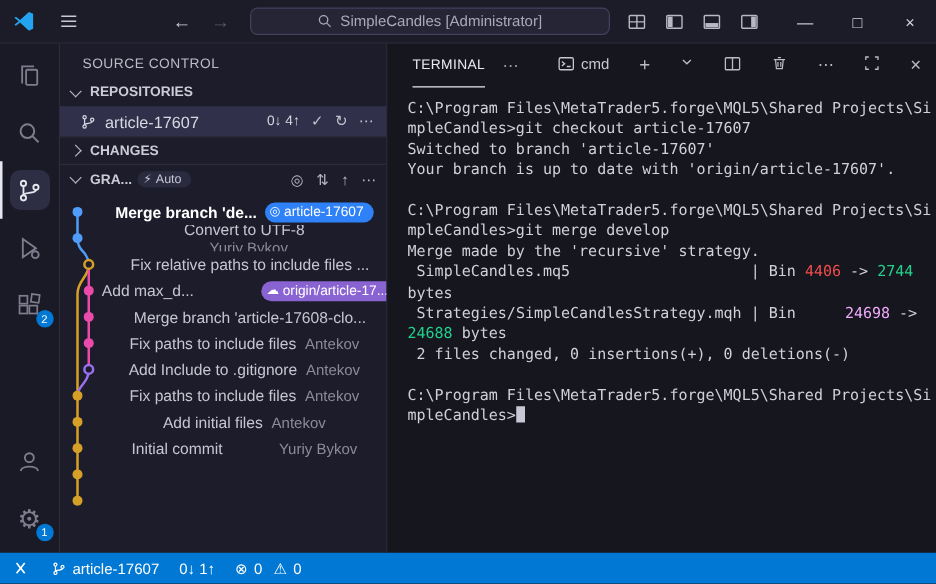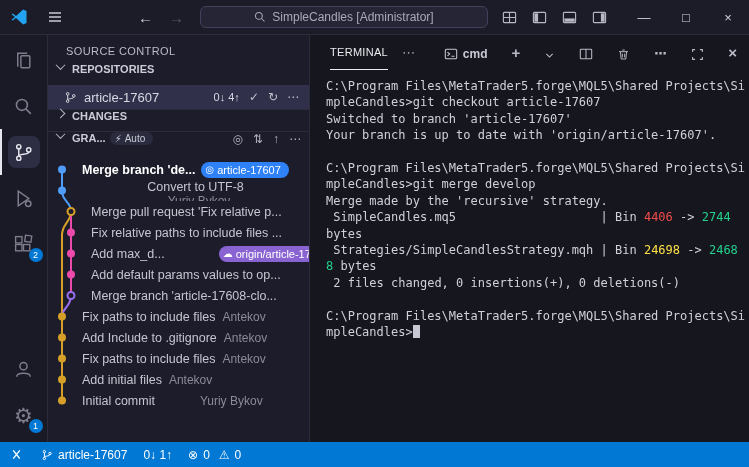--- a/index.html
+++ b/index.html
@@ -27,45 +27,45 @@
   .act-item.active { color:#e6e6ee; box-shadow:inset 2px 0 0 #e6e6ee; }
   .act-item.active .act-bg { position:absolute; inset:7px 8px; background:#2d2d44; border-radius:8px; z-index:0; }
   .act-item svg, .act-item .glyph { position:relative; z-index:1; }
   .act-badge { position:absolute; right:5px; bottom:5px; background:#0078d4; color:#fff; font-size:9px; min-width:14px; height:14px; border-radius:7px; display:flex; align-items:center; justify-content:center; padding:0 3px; z-index:2; }
   .act-spacer { flex:1; }
   .glyph-gear { font-size:21px; line-height:1; }
 
   
   .sidebar { width:262px; background:#1c1c2a; border-right:1px solid #2b2b3a; display:flex; flex-direction:column; }
   .sb-title { height:28px; padding:4px 18px 0; display:flex; align-items:center; font-size:11px; color:#bcbcc8; letter-spacing:.4px; }
-  .sec-header { height:22px; display:flex; align-items:flex-start; padding:0 8px 0 6px; font-size:11px; font-weight:700; color:#ccccd8; }
+  .sec-header { height:22px; display:flex; align-items:center; padding:0 8px 0 6px; font-size:11px; font-weight:700; color:#ccccd8; }
   .chev { width:7px; height:7px; border-right:1.4px solid #b5b5c2; border-bottom:1.4px solid #b5b5c2; display:inline-block; margin:0 8px 0 3px; }
   .chev.down { transform:rotate(45deg) translate(-1px,-1px); }
   .chev.right { transform:rotate(-45deg); }
   .repo-row { height:24px; background:#30304a; display:flex; align-items:center; padding:0 10px 0 16px; font-size:13px; color:#d8d8e2; gap:7px; }
   .repo-actions { margin-left:auto; display:flex; gap:9px; align-items:center; color:#c2c2ce; font-size:12px; }
   .sync-counts { font-size:11px; color:#d8d8e2; }
   .bordered-top { border-top:1px solid #2b2b3a; }
   .graph-header { height:24px; }
   .auto-pill { display:inline-flex; align-items:center; gap:3px; background:#2b2b40; border-radius:9px; padding:1px 8px 1px 5px; font-size:10px; font-weight:400; color:#c8c8d2; margin-left:4px; }
   .graph-actions { margin-left:auto; display:flex; gap:10px; font-weight:400; color:#b5b5c2; font-size:12px; align-items:center; }
   .commit-list { position:relative; flex:1; padding-top:4px; overflow:hidden; }
   .graph-lines { position:absolute; left:2px; top:4px; }
-  .commit-row { height:21px; display:flex; align-items:center; font-size:12.5px; color:#c6c6d2; white-space:nowrap; overflow:hidden; position:relative; z-index:1; }
+  .commit-row { height:21px; display:flex; align-items:center; font-size:12.5px; color:#c6c6d2; white-space:nowrap; overflow:hidden; position:relative; z-index:1;justify-content:center; }
   .commit-label.bold { color:#ffffff; font-weight:700; }
   .commit-author { color:#8a8a9a; margin-left:7px; font-size:12px; }
   .commit-badge { display:inline-flex; align-items:center; gap:3px; height:16px; border-radius:8px; padding:0 8px 0 4px; font-size:11px; color:#fff; margin-left:6px; flex:none; }
   .badge-icon { font-size:10px; line-height:1; }
 
   
   .terminal-panel { flex:1; background:#16161e; display:flex; flex-direction:column; min-width:0; }
   .term-header { height:35px; display:flex; align-items:center; padding:0 12px 0 20px; flex:none; }
   .term-tab { font-size:11px; letter-spacing:.3px; color:#eaeaf0; height:35px; display:flex; align-items:center; border-bottom:1px solid #eaeaf0; }
   .term-tab-more { margin-left:14px; color:#9a9aaa; font-size:13px; }
-  .term-actions { margin-left:auto; display:flex; align-items:flex-end; gap:24px; color:#bbbbc8;font-weight:bold; }
+  .term-actions { margin-left:auto; display:flex; align-items:flex-start; gap:24px; color:#bbbbc8; }
   .cmd-group { display:flex; align-items:center; gap:5px; font-size:12px; color:#c8c8d4; }
   .term-more { font-size:13px; }
   .term-body { padding:8px 0 0 16px; }
   pre.term-out { font-family:"DejaVu Sans Mono","Liberation Mono",monospace; font-size:12px; line-height:16.4px; color:#d0d0da; white-space:pre-wrap; word-break:break-all; width:58ch; }
   .term-cursor { display:inline-block; width:7px; height:13px; background:#c8c8d4; vertical-align:-2px; }
 
   
   .statusbar { height:25px; background:#0078d4; display:flex; align-items:center; color:#fff; font-size:12px; }
   .sb-item { display:flex; align-items:center; gap:5px; padding:0 8px; height:100%; }
   .sb-remote { padding:0 10px; }
@@ -244,34 +244,28 @@
           <span class="commit-badge" style="background: rgb(47, 129, 247);">
             <span class="badge-icon">◎</span>
             <span>article-17607</span>
           </span>
         </div>
         <div class="commit-row" style="padding-left: 34px; flex-direction: column;">
           <span class="commit-label">Convert to UTF-8</span>
           <span class="commit-author">Yuriy Bykov</span>
         </div>
         <div class="commit-row" style="padding-left: 43px;">
-          <span class="commit-label">Merge pull request 'Fix relative p...</span>
-        </div>
-        <div class="commit-row" style="padding-left: 43px;">
           <span class="commit-label">Fix relative paths to include files ...</span>
         </div>
         <div class="commit-row" style="padding-left: 43px; gap: 48px;">
           <span class="commit-label">Add max_d...</span>
           <span class="commit-badge" style="background: rgb(138, 99, 210);">
             <span class="badge-icon">☁</span>
             <span>origin/article-17...</span>
           </span>
-        </div>
-        <div class="commit-row" style="padding-left: 43px;">
-          <span class="commit-label">Add default params values to op...</span>
         </div>
         <div class="commit-row" style="padding-left: 43px;">
           <span class="commit-label">Merge branch 'article-17608-clo...</span>
         </div>
         <div class="commit-row" style="padding-left: 34px;">
           <span class="commit-label">Fix paths to include files</span>
           <span class="commit-author">Antekov</span>
         </div>
         <div class="commit-row" style="padding-left: 34px;">
           <span class="commit-label">Add Include to .gitignore</span>
@@ -323,21 +317,21 @@
       </div>
     </div>
     <div class="term-body">
       <pre class="term-out"><span>C:\Program Files\MetaTrader5.forge\MQL5\Shared Projects\SimpleCandles&gt;git checkout article-17607</span>
 <span>Switched to branch 'article-17607'</span>
 <span>Your branch is up to date with 'origin/article-17607'.</span>
 
 <span>C:\Program Files\MetaTrader5.forge\MQL5\Shared Projects\SimpleCandles&gt;git merge develop</span>
 <span>Merge made by the 'recursive' strategy.</span>
 <span> SimpleCandles.mq5                    | Bin </span><span style="color: rgb(241, 76, 76);">4406</span><span> -&gt; </span><span style="color: rgb(35, 209, 139);">2744</span><span> bytes</span>
-<span> Strategies/SimpleCandlesStrategy.mqh | Bin </span><span style="color: #fde047;">24698</span><span> -&gt; </span><span style="color: rgb(35, 209, 139);">24688</span><span> bytes</span>
+<span> Strategies/SimpleCandlesStrategy.mqh | Bin </span><span style="color: #f0abfc; margin-left: 32px;">24698</span><span> -&gt; </span><span style="color: rgb(35, 209, 139);">24688</span><span> bytes</span>
 <span> 2 files changed, 0 insertions(+), 0 deletions(-)</span>
 
 <span>C:\Program Files\MetaTrader5.forge\MQL5\Shared Projects\SimpleCandles&gt;</span><span class="term-cursor"></span></pre>
     </div>
   </div>
 </div>
 
 <div class="statusbar">
   <div class="sb-item sb-remote">
     <svg class="sicon" width="13" height="13" viewBox="0 0 16 16" fill="none" stroke="currentColor" stroke-width="1.6">

